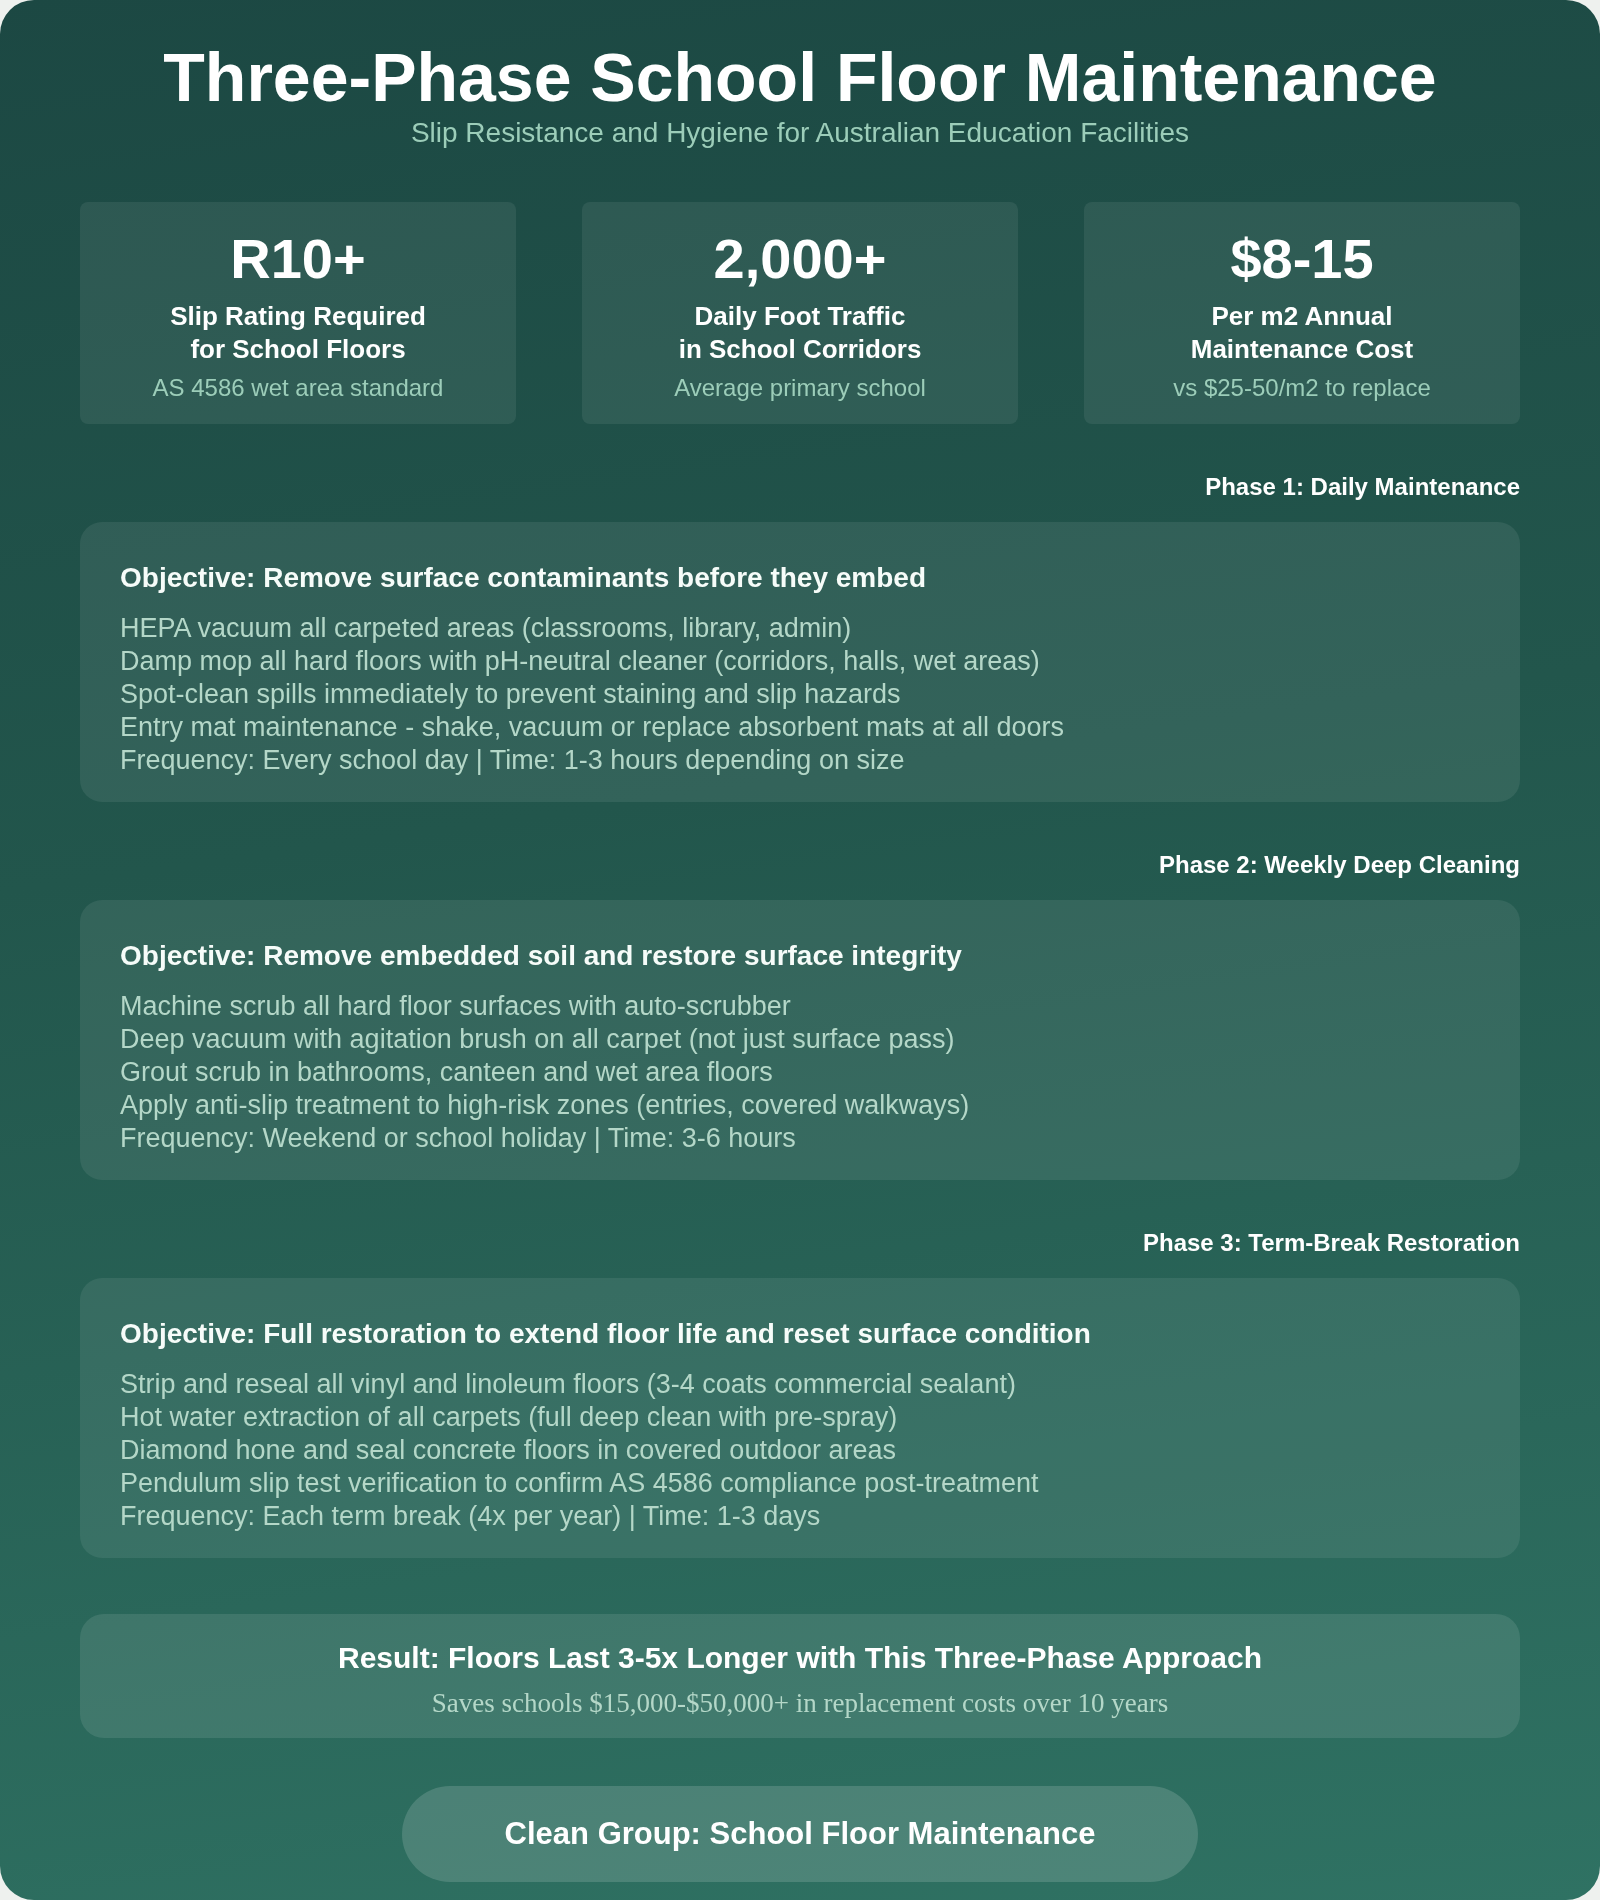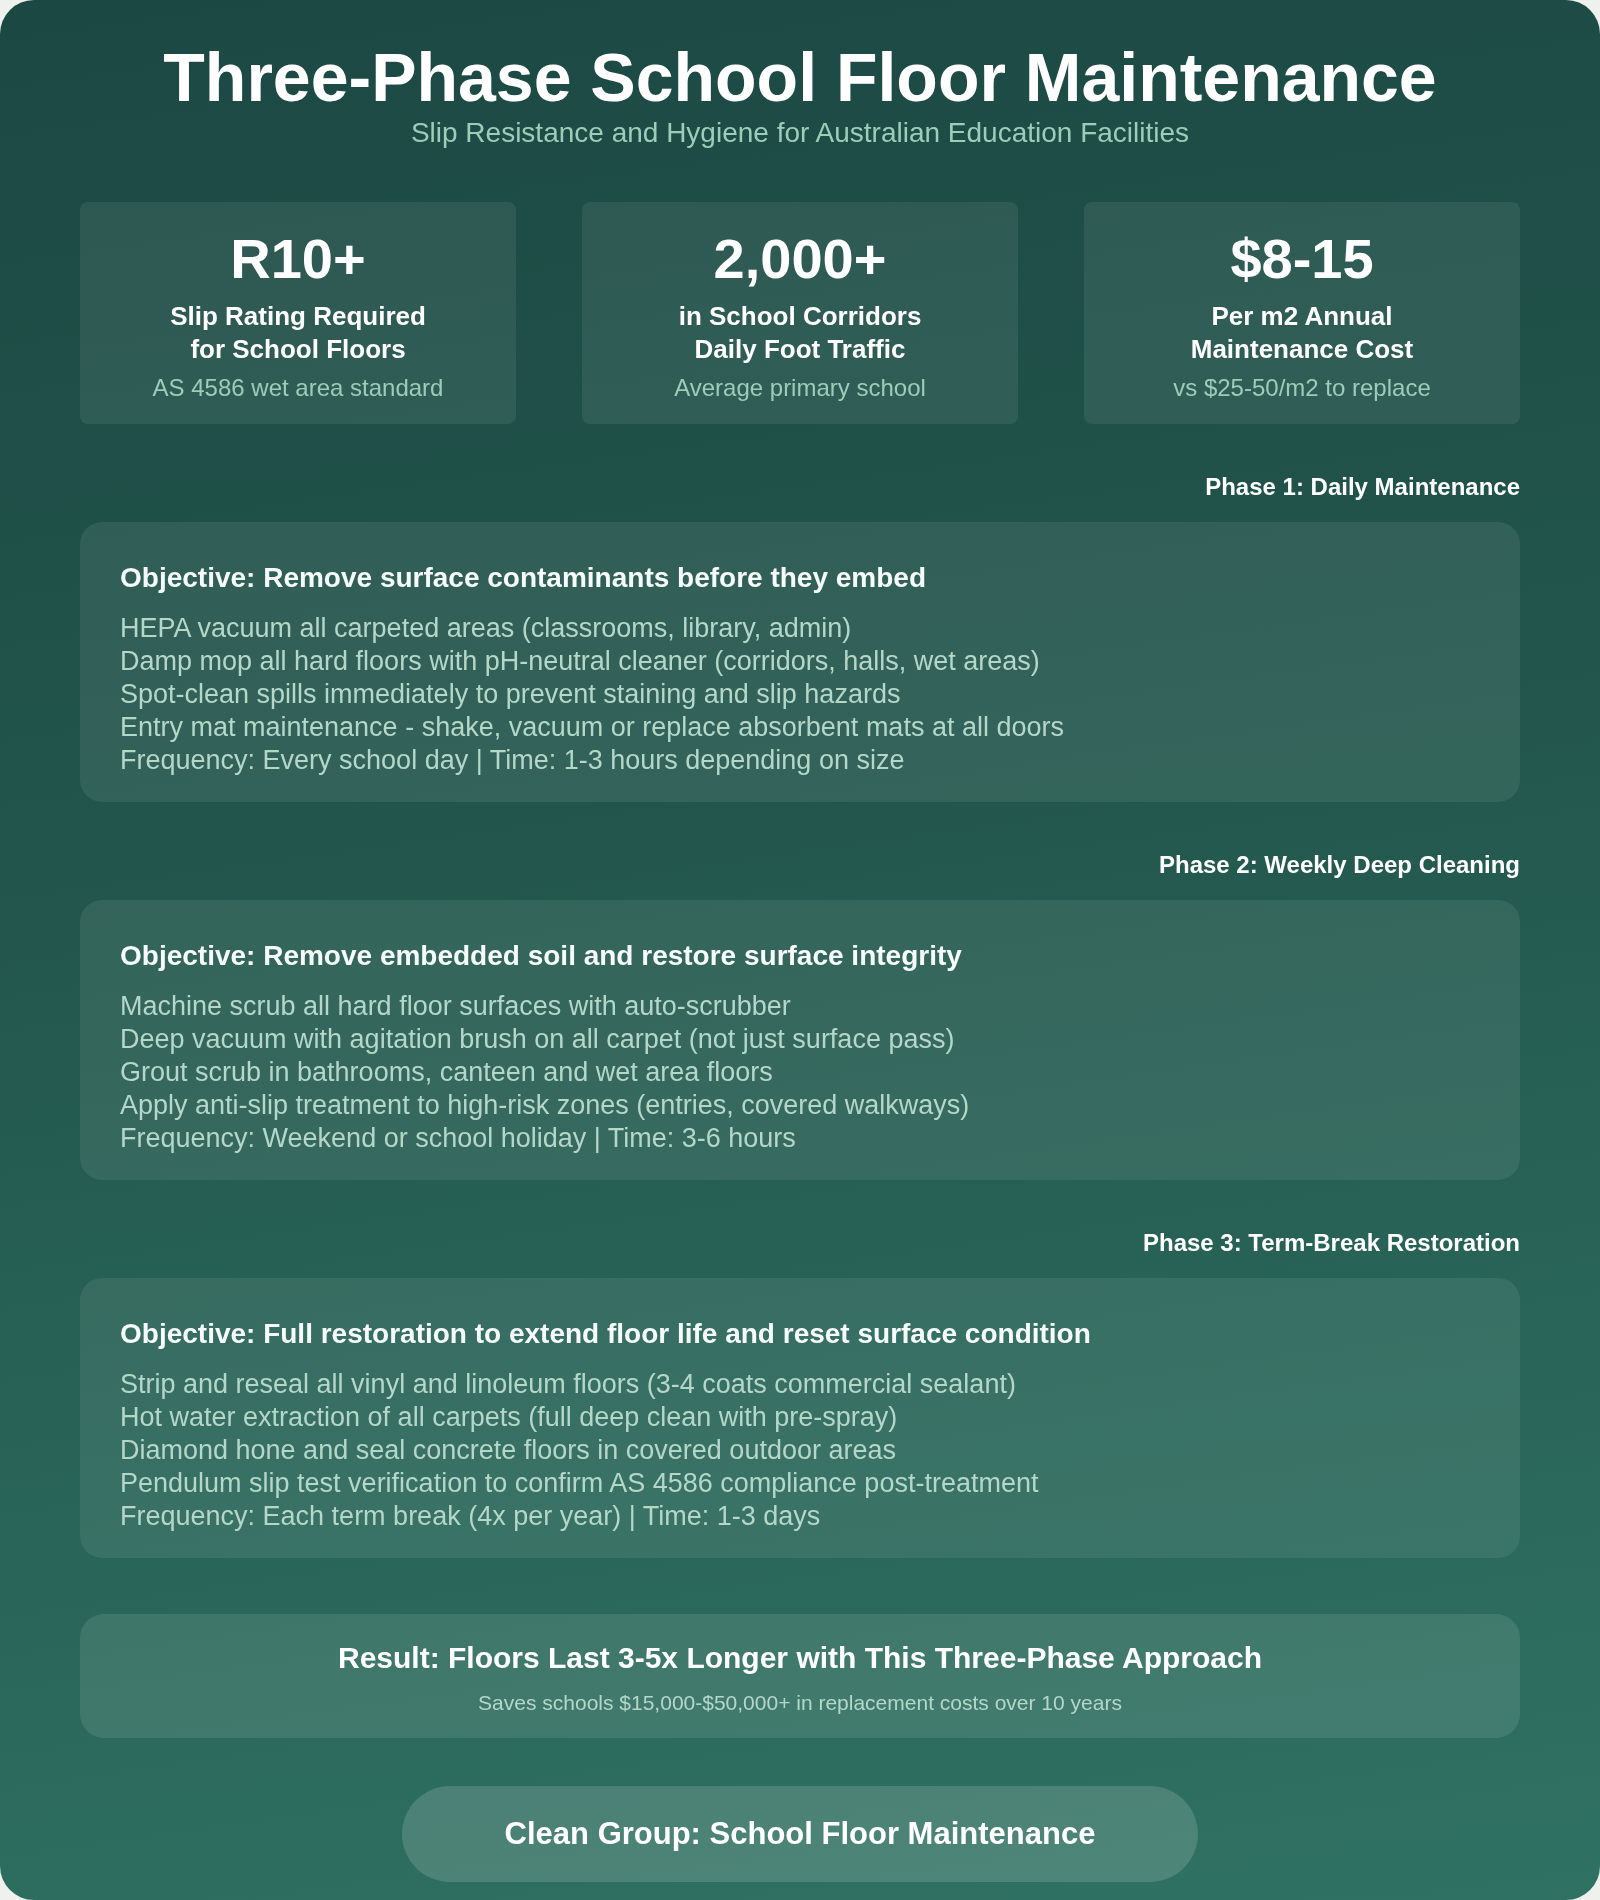--- a/index.html
+++ b/index.html
@@ -49,21 +49,21 @@
   .objective { font-size: 28px; line-height: 32px; font-weight: 700; color: #f6fcf9; margin-bottom: 18px; }
   .item { font-size: 27px; line-height: 33px; color: #b4d7c8; }
 
   .result-box {
     margin-top: 56px; box-sizing: border-box;
     background: rgba(255,255,255,0.10);
     border-radius: 24px; text-align: center;
     padding: 26px 30px 20px 30px;
   }
   .result-title { font-size: 30px; line-height: 36px; font-weight: 700; color: #ffffff; margin-bottom: 12px; }
-  .result-sub   { font-size: 21px; line-height: 30px; color: #b4d7c8; }
+  .result-sub   { font-size: 27px; line-height: 30px; color: #b4d7c8; font-family: Liberation Serif, serif; }
 
   .badge-pill {
     margin: 48px auto 0 auto; width: 796px; height: 96px;
     background: rgba(255,255,255,0.15);
     border-radius: 50px;
     display: flex; align-items: center; justify-content: center;
     border: none; cursor: pointer;
   }
   .badge-pill span { font-size: 31px; font-weight: 700; color: #ffffff; }
 
@@ -86,22 +86,22 @@
         <div class="value">R10+</div>
         <div class="label">
           <div>Slip Rating Required</div>
           <div>for School Floors</div>
         </div>
         <div class="note">AS 4586 wet area standard</div>
       </div>
       <div class="card">
         <div class="value">2,000+</div>
         <div class="label">
+          <div>Daily Foot Traffic</div>
           <div>in School Corridors</div>
-          <div>Daily Foot Traffic</div>
         </div>
         <div class="note">Average primary school</div>
       </div>
       <div class="card">
         <div class="value">$8-15</div>
         <div class="label">
           <div>Per m2 Annual</div>
           <div>Maintenance Cost</div>
         </div>
         <div class="note">vs $25-50/m2 to replace</div>

